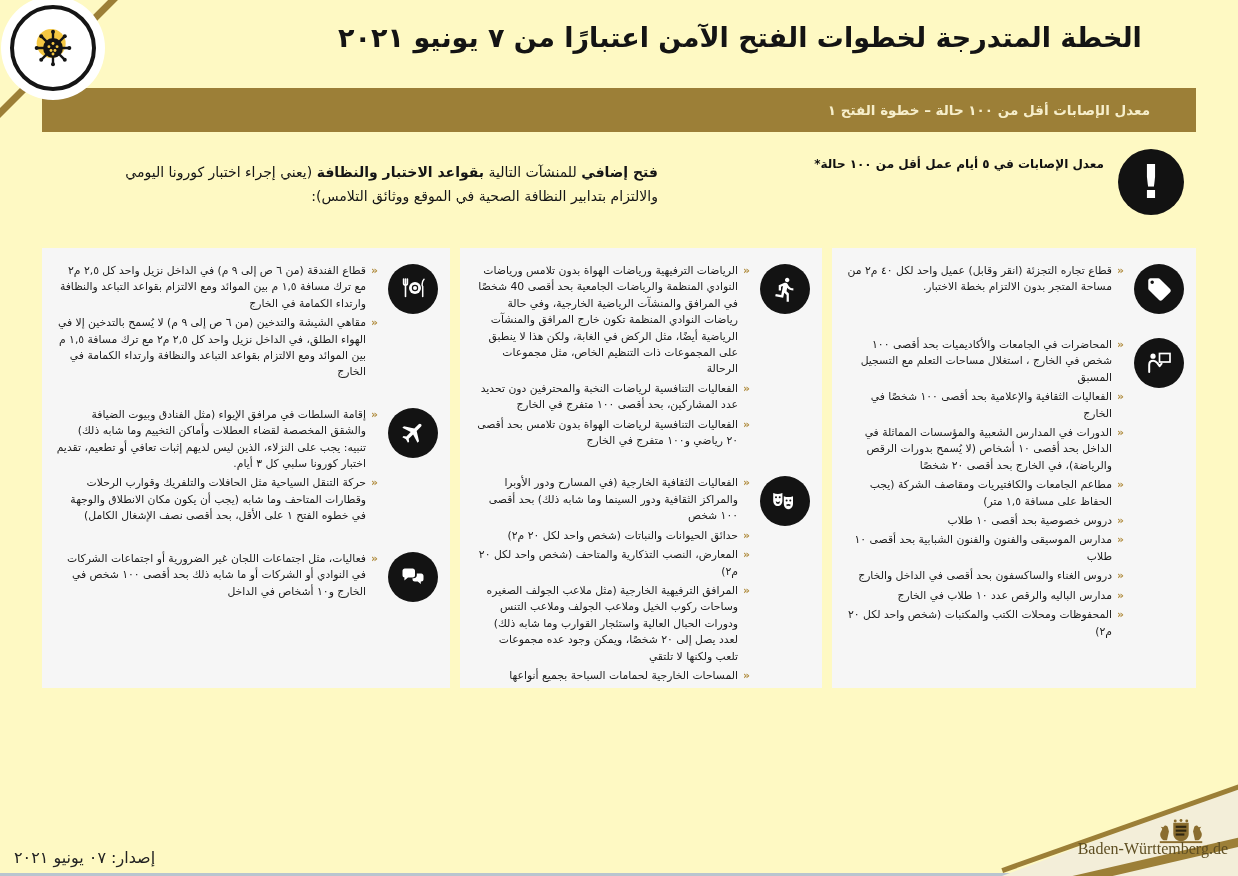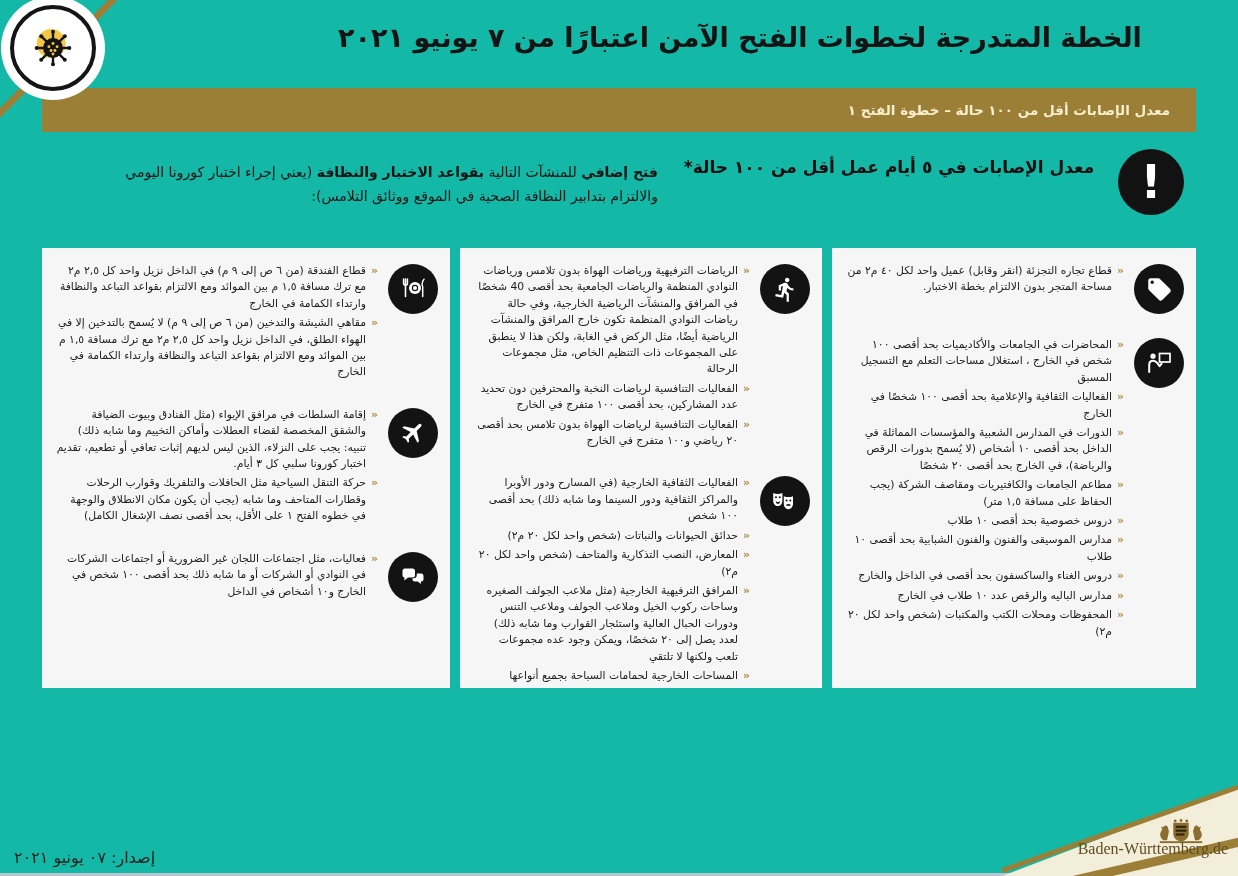--- a/index.html
+++ b/index.html
@@ -1,32 +1,32 @@
 <!DOCTYPE html>
 <html lang="ar"><head>
 <meta charset="utf-8">
 <style>
   html,body{margin:0;padding:0;background:#e9e9e9;}
-  .page{position:relative;width:1238px;height:876px;background:#14b8a6;overflow:hidden;
+  .page{position:relative;width:1238px;height:876px;background:#fef9c3;overflow:hidden;
         font-family:"DejaVu Sans",sans-serif;color:#1b1b1b;}
   
   .corner-tl-stripe{position:absolute;left:-30px;top:52px;width:175px;height:7px;background:#9c7f37;transform:rotate(-45deg);z-index:1;}
   .virus-badge{position:absolute;left:10px;top:5px;width:78px;height:78px;border-radius:50%;background:#fff;
                border:4px solid #151515;box-shadow:0 0 0 9px #ffffff;display:flex;align-items:center;justify-content:center;z-index:2;}
   .page-title{position:absolute;left:250px;right:8px;top:22px;text-align:center;font-size:27px;font-weight:bold;
               color:#141414;direction:rtl;}
   
   .banner{position:absolute;left:42px;top:88px;width:1154px;height:44px;background:#9c7f37;direction:rtl;
-          display:flex;align-items:center;box-sizing:border-box;padding-right:26px;}
+          display:flex;align-items:center;box-sizing:border-box;padding-right:46px;}
   .banner-label{color:#f6eecb;font-size:13.5px;font-weight:bold;letter-spacing:.2px;}
   
   .alert-circle{position:absolute;left:1118px;top:149px;width:66px;height:66px;border-radius:50%;background:#121212;
                 color:#fff;display:flex;align-items:center;justify-content:center;font-size:46px;font-weight:bold;z-index:1;}
-  .alert-heading{position:absolute;right:134px;top:157px;width:430px;text-align:center;direction:rtl;
-                 font-size:17px;font-weight:bold;color:#101010;}
+  .alert-heading{position:absolute;right:134px;top:157px;width:430px;text-align:right;direction:rtl;
+                 font-size:12px;font-weight:bold;color:#101010;}
   .alert-footnote{position:absolute;right:134px;top:186px;width:352px;text-align:right;direction:rtl;
                   font-size:9.5px;line-height:1.55;color:#1d1d1d;}
   .alert-intro{position:absolute;right:580px;top:161px;width:548px;text-align:right;direction:rtl;
                font-size:14px;line-height:1.7;color:#151515;}
   .alert-intro .b{font-weight:bold;}
   
   .columns{position:absolute;left:42px;top:248px;width:1154px;height:440px;display:flex;gap:10px;direction:rtl;}
   .panel{background:#f6f6f6;box-sizing:border-box;padding:14px 12px 10px 14px;overflow:hidden;}
   .panel.c0{width:364px;} .panel.c1{width:362px;} .panel.c2{width:408px;}
   .section{display:flex;gap:10px;align-items:flex-start;margin-bottom:22px;}

